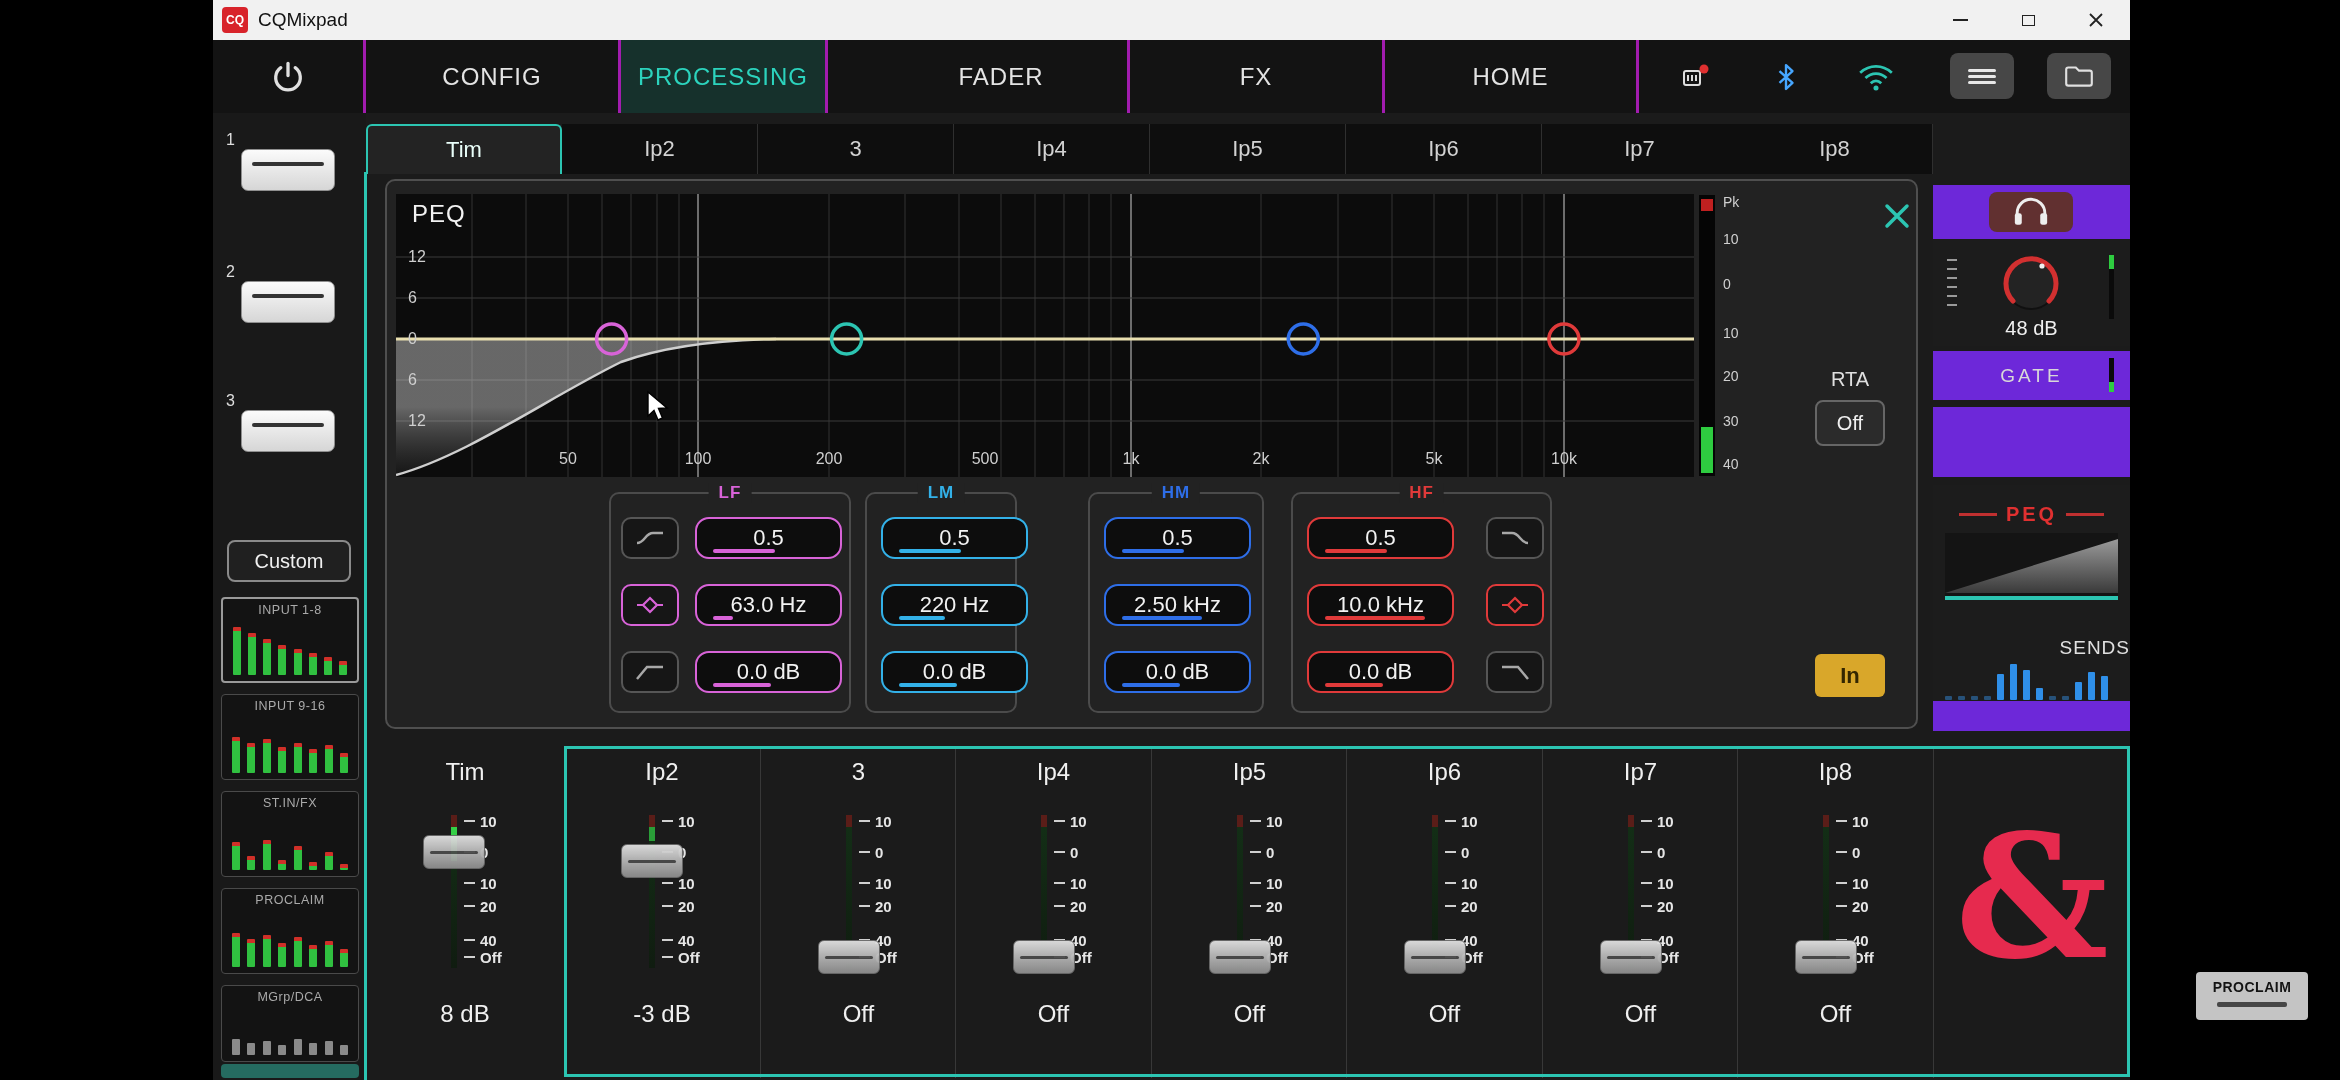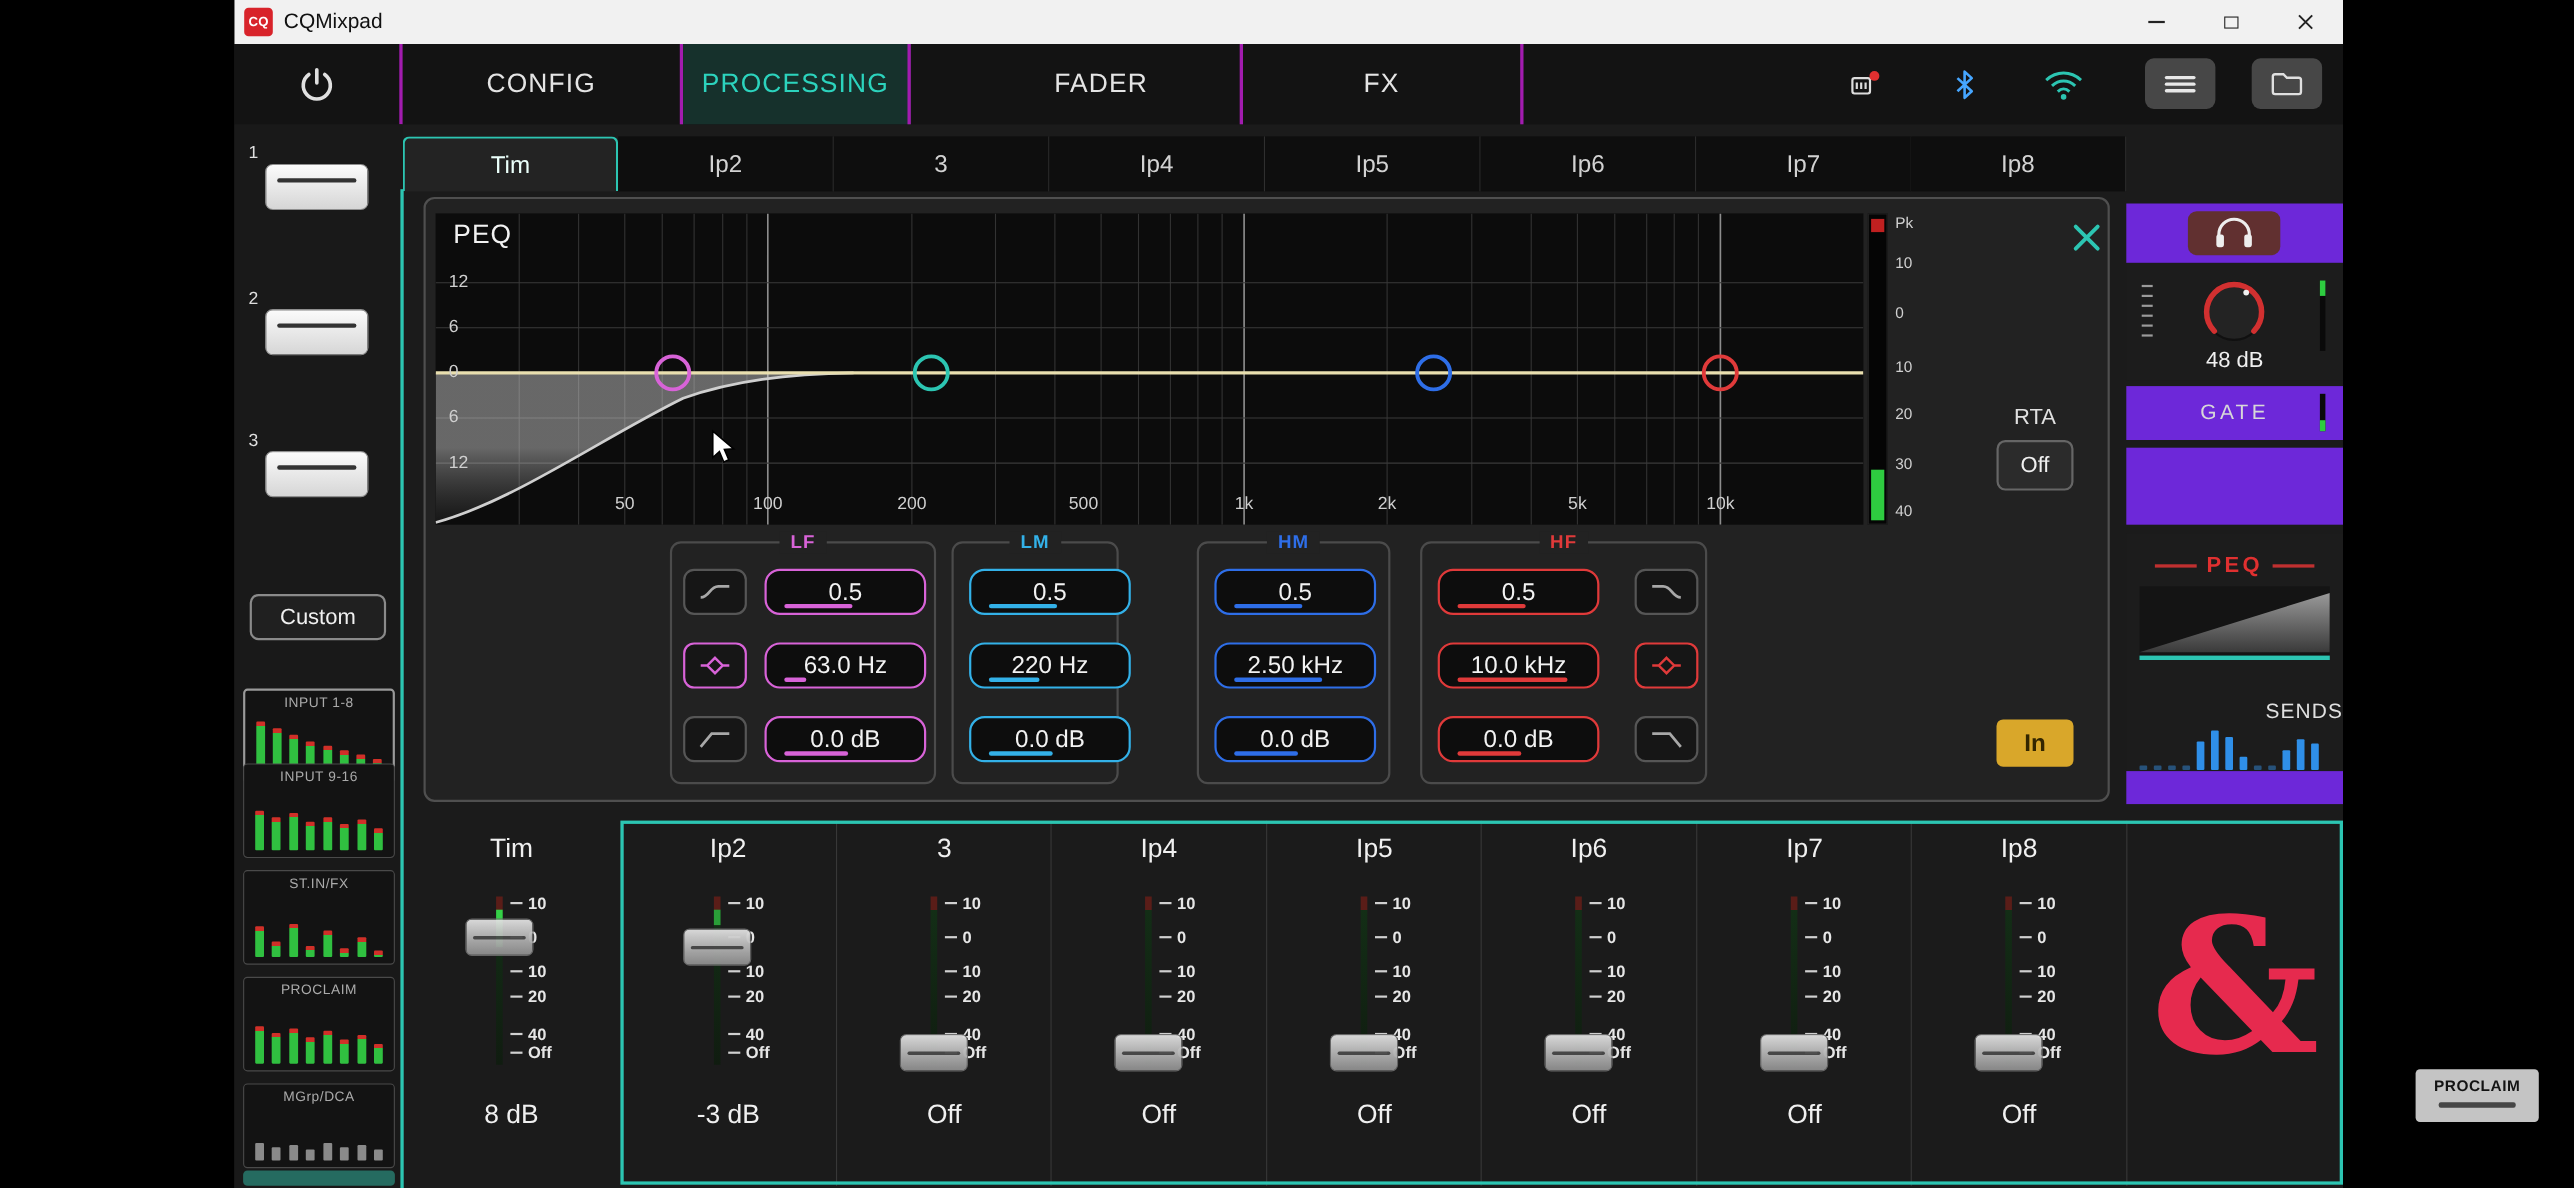--- a/index.html
+++ b/index.html
@@ -25,21 +25,21 @@
   .sq-btn{position:absolute;top:13px;width:64px;height:46px;background:#474747;border-radius:8px;display:flex;align-items:center;justify-content:center;gap:0;}
   .ham i{display:block;width:28px;height:3px;background:#e8e8e8;margin:3px 0;border-radius:2px;}
 
   
   .sidebar{position:absolute;left:0;top:113px;width:153px;height:967px;background:#191919;}
   .llab{position:absolute;left:13px;font-size:16px;color:#dedede;}
   .lknob{position:absolute;left:28px;width:94px;height:42px;background:linear-gradient(180deg,#fbfbfb,#d6d6d6);border:1px solid #8f8f8f;border-radius:7px;}
   .lknob::after{content:"";position:absolute;left:10px;right:10px;top:12px;height:4px;background:#333;border-radius:2px;}
   .custom{position:absolute;left:14px;top:427px;width:124px;height:42px;border:2px solid #8a8a8a;border-radius:8px;background:#202020;color:#f0f0f0;font-size:20px;display:flex;align-items:center;justify-content:center;}
   .mgrp{position:absolute;left:8px;width:138px;height:86px;background:#131313;border:1px solid #4a4a4a;border-radius:4px;}
-  .mgrp.sel{border:2px solid #9a9a9a;margin-top:29px;}
+  .mgrp.sel{border:2px solid #9a9a9a;}
   .mglab{position:absolute;top:4px;width:100%;text-align:center;font-size:12.5px;color:#aaa;letter-spacing:.5px;}
   .mbars{position:absolute;left:10px;right:10px;bottom:6px;height:52px;display:flex;align-items:flex-end;justify-content:space-between;}
   .mbars i{width:8px;background:linear-gradient(180deg,#d03028 0,#d03028 4px,#30c040 4px);border-radius:1px;}
   .mbars.gray i{background:#8a8a8a;}
   .laybar{position:absolute;left:8px;top:951px;width:138px;height:14px;background:#256b60;border-radius:4px;}
 
   
   .tab{position:absolute;top:124px;width:196px;height:50px;background:#0e0e0e;border-right:1px solid #2f2f2f;color:#d2d2d2;font-size:22px;display:flex;align-items:center;justify-content:center;}
   .tab.sel{background:#232323;border:2px solid #2cc5b2;border-bottom:none;border-radius:6px 6px 0 0;color:#eafffa;}
   .vline{position:absolute;left:151px;top:172px;width:3px;height:908px;background:#2cc5b2;}
@@ -144,20 +144,21 @@
       <div class="nav-cell" style="left:0;width:153px">
         <svg width="36" height="36" viewBox="0 0 24 24">
           <path d="M12 3 v8" stroke="#e0e0e0" stroke-width="2.2" stroke-linecap="round" fill="none"></path>
           <path d="M7.2 5.8 A 8.2 8.2 0 1 0 16.8 5.8" stroke="#e0e0e0" stroke-width="2.2" stroke-linecap="round" fill="none"></path>
         </svg>
       </div>
       <div class="nav-cell nav-item" style="left:153px;width:255px">CONFIG</div>
       <div class="nav-cell nav-item selected" style="left:408px;width:207px">PROCESSING</div>
       <div class="nav-cell nav-item" style="left:662px;width:255px">FADER</div>
       <div class="nav-cell nav-item" style="left:917px;width:255px">FX</div>
+      <div class="nav-cell nav-item" style="left:1172px;width:254px">HOME</div>
 
       <div class="nav-ico" style="left:1460px;width:44px">
         <svg width="34" height="34" viewBox="0 0 34 34">
           <rect x="6" y="11" width="16" height="14" rx="2" fill="none" stroke="#ddd" stroke-width="2"></rect>
           <path d="M10 15 v6 M14 15 v6 M18 15 v6" stroke="#ddd" stroke-width="2"></path>
           <circle cx="26" cy="9" r="4.5" fill="#e03030"></circle>
         </svg>
       </div>
       <div class="nav-ico" style="left:1552px;width:42px">
         <svg width="26" height="32" viewBox="0 0 24 28">

